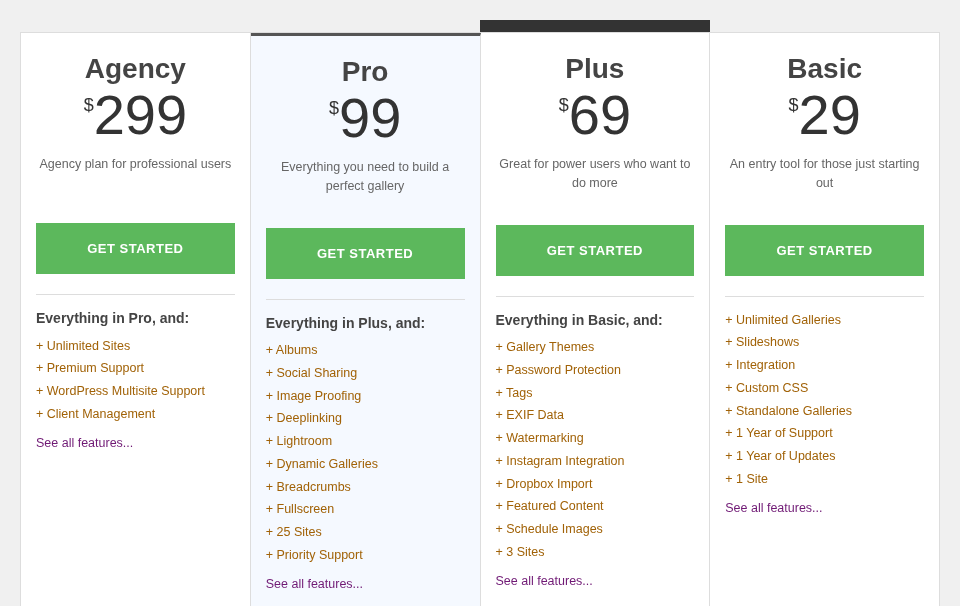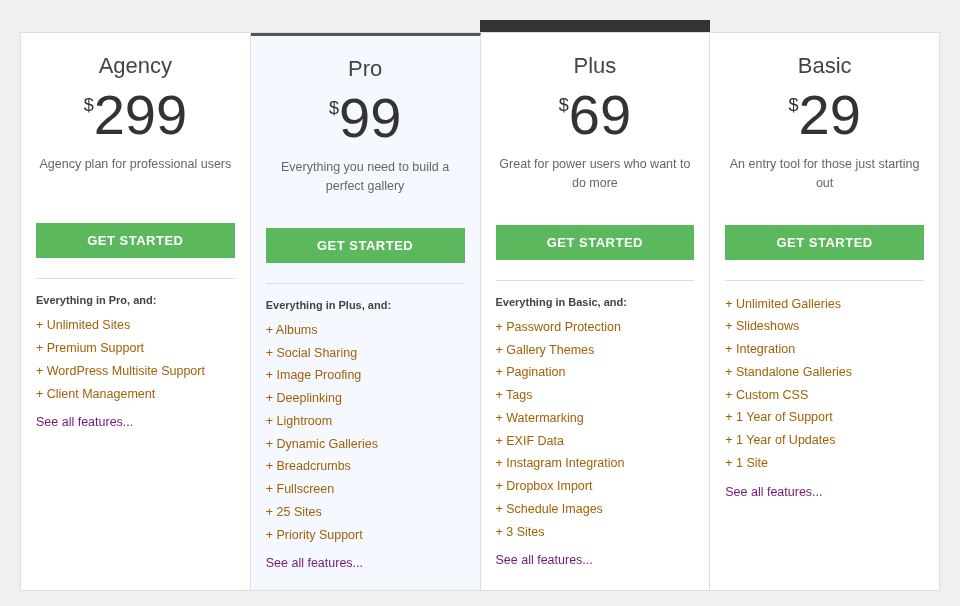--- a/index.html
+++ b/index.html
@@ -42,24 +42,24 @@
       display: flex;
       flex-direction: column;
       align-items: center;
     }
     .plan:last-child { border-right: none; }
     .plan.highlighted {
       background: #f5f9ff;
       border-top: 3px solid #555;
     }
     .plan-name {
-      font-size: 22px;
+      font-size: 28px;
       color: #444;
-      font-weight: normal;
-      margin-bottom: 8px;
+      font-weight: bold;
+      margin-bottom: 2px;
       text-align: center;
     }
     .plan-price {
       display: flex;
       align-items: flex-start;
       margin-bottom: 12px;
     }
     .price-dollar {
       font-size: 18px;
       color: #333;
@@ -76,21 +76,21 @@
       color: #666;
       text-align: center;
       margin-bottom: 32px;
       line-height: 1.5;
       min-height: 36px;
     }
     .get-started-btn {
       background: #5cb85c;
       color: #fff;
       border: none;
-      padding: 10px 0;
+      padding: 18px 0;
       width: 100%;
       font-size: 13px;
       font-weight: bold;
       letter-spacing: 0.5px;
       cursor: pointer;
       margin-bottom: 20px;
       text-transform: uppercase;
     }
     .divider {
       width: 100%;
@@ -98,21 +98,21 @@
       margin-bottom: 14px;
     }
     .features-section {
       width: 100%;
       font-size: 12.5px;
       color: #444;
     }
     .features-header {
       font-weight: bold;
       margin-bottom: 8px;
-      font-size: 11px;
+      font-size: 14px;
       line-height: 1.4;
     }
     .feature-item {
       color: #a16207;
       margin-bottom: 4px;
       line-height: 1.5;
     }
     .see-all {
       color: #701a75;
       font-size: 12.5px;
@@ -174,48 +174,48 @@
         <div class="plan-name">Plus</div>
         <div class="plan-price">
           <span class="price-dollar">$</span>
           <span class="price-amount">69</span>
         </div>
         <div class="plan-desc">Great for power users who want to do more</div>
         <button class="get-started-btn">GET STARTED</button>
         <div class="divider"></div>
         <div class="features-section">
           <div class="features-header">Everything in Basic, and:</div>
+          <div class="feature-item">+ Gallery Themes</div>
           <div class="feature-item">+ Password Protection</div>
-          <div class="feature-item">+ Gallery Themes</div>
-          <div class="feature-item">+ Pagination</div>
           <div class="feature-item">+ Tags</div>
+          <div class="feature-item">+ EXIF Data</div>
           <div class="feature-item">+ Watermarking</div>
-          <div class="feature-item">+ EXIF Data</div>
           <div class="feature-item">+ Instagram Integration</div>
           <div class="feature-item">+ Dropbox Import</div>
+          <div class="feature-item">+ Featured Content</div>
           <div class="feature-item">+ Schedule Images</div>
           <div class="feature-item">+ 3 Sites</div>
           <span class="see-all">See all features...</span>
         </div>
       </div>
       <div class="plan">
         <div class="plan-name">Basic</div>
         <div class="plan-price">
           <span class="price-dollar">$</span>
           <span class="price-amount">29</span>
         </div>
         <div class="plan-desc">An entry tool for those just starting out</div>
         <button class="get-started-btn">GET STARTED</button>
         <div class="divider"></div>
         <div class="features-section">
           <div class="feature-item">+ Unlimited Galleries</div>
           <div class="feature-item">+ Slideshows</div>
           <div class="feature-item">+ Integration</div>
+          <div class="feature-item">+ Custom CSS</div>
           <div class="feature-item">+ Standalone Galleries</div>
-          <div class="feature-item">+ Custom CSS</div>
           <div class="feature-item">+ 1 Year of Support</div>
           <div class="feature-item">+ 1 Year of Updates</div>
           <div class="feature-item">+ 1 Site</div>
           <span class="see-all">See all features...</span>
         </div>
       </div>
     </div>
 </div>
 
 </body></html>

